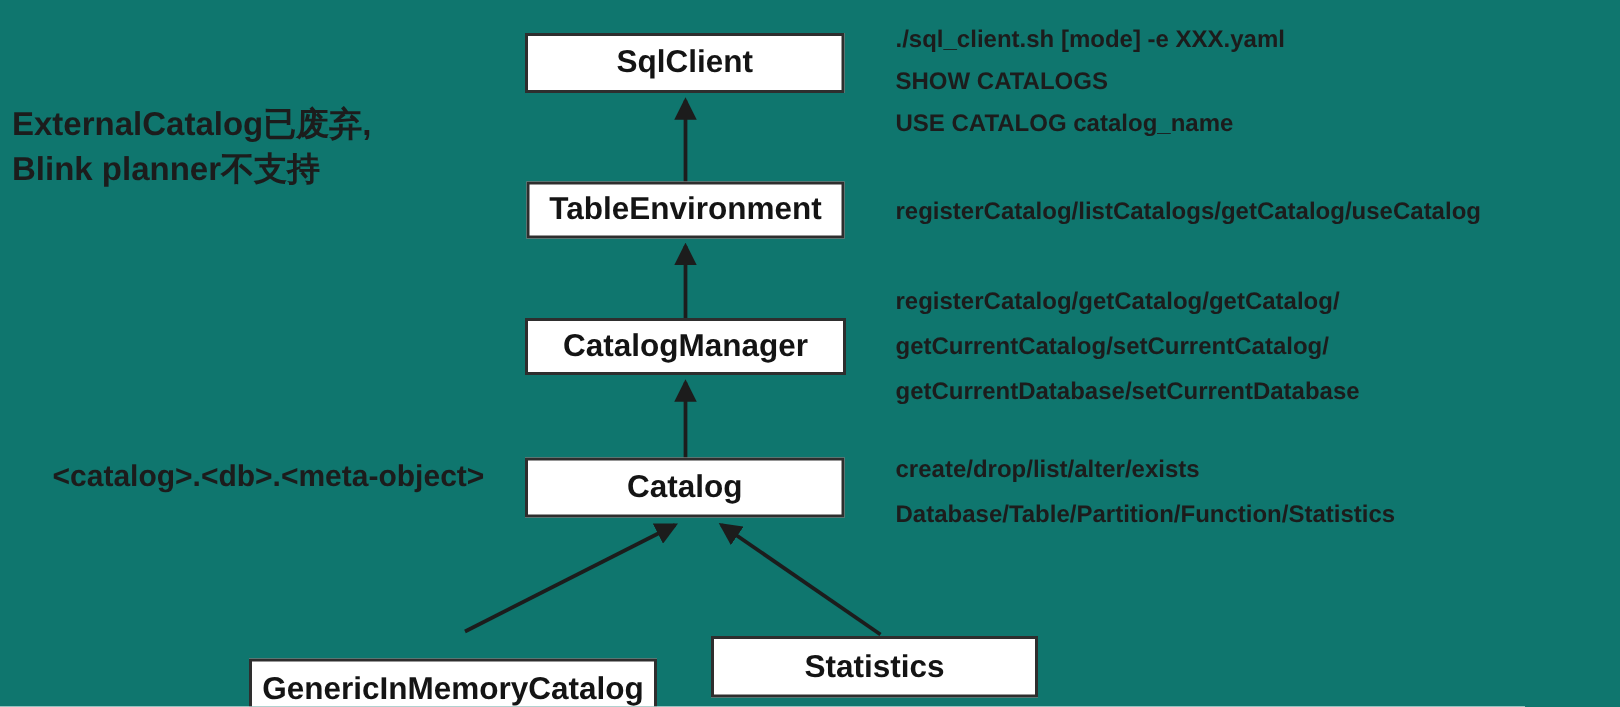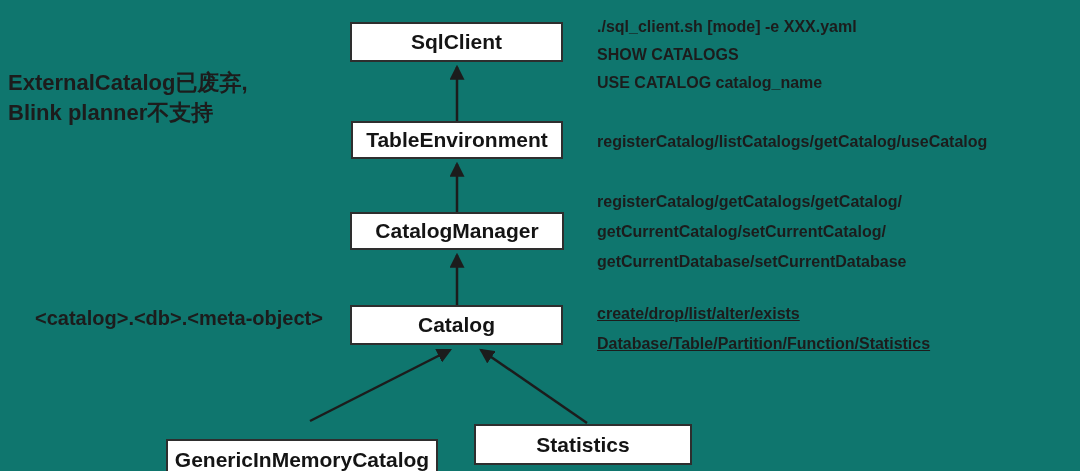--- a/index.html
+++ b/index.html
@@ -50,21 +50,21 @@
     color: #1c1c1c;
     white-space: nowrap;
   }
   .note .line { display: block; }
 
   .note-deprecated { left: 8px;  top: 68px;  font-size: 22px; line-height: 30px; }
   .note-metapath   { left: 35px; top: 307px; font-size: 20px; text-align: right; }
   .note-sqlclient  { left: 597px; top: 13px;  line-height: 28px; }
   .note-tableenv   { left: 597px; top: 128px; line-height: 28px; }
   .note-catmgr     { left: 597px; top: 187px; line-height: 30px; }
-  .note-catalog    { left: 597px; top: 299px; line-height: 30px; text-decoration: underline; }
+  .note-catalog    { left: 597px; top: 299px; line-height: 30px; }
 </style>
 </head>
 <body>
 
 <div class="canvas">
 
   <svg class="arrow-layer" viewBox="0 0 1080 471">
     <defs>
       <marker id="ah" viewBox="0 0 10 10" refX="8.5" refY="5" markerWidth="6" markerHeight="6" orient="auto">
         <path d="M0,0 L10,5 L0,10 z" fill="#1c1c1c"></path>
@@ -109,21 +109,21 @@
     <span class="line">./sql_client.sh [mode] -e XXX.yaml</span>
     <span class="line">SHOW CATALOGS</span>
     <span class="line">USE CATALOG catalog_name</span>
   </div>
 
   <div class="note note-tableenv">
     <span class="line">registerCatalog/listCatalogs/getCatalog/useCatalog</span>
   </div>
 
   <div class="note note-catmgr">
-    <span class="line">registerCatalog/getCatalogs/getCatalog/</span>
+    <span class="line">registerCatalog/getCatalog/getCatalog/</span>
     <span class="line">getCurrentCatalog/setCurrentCatalog/</span>
     <span class="line">getCurrentDatabase/setCurrentDatabase</span>
   </div>
 
   <div class="note note-catalog">
     <span class="line">create/drop/list/alter/exists</span>
     <span class="line">Database/Table/Partition/Function/Statistics</span>
   </div>
 
 </div>

